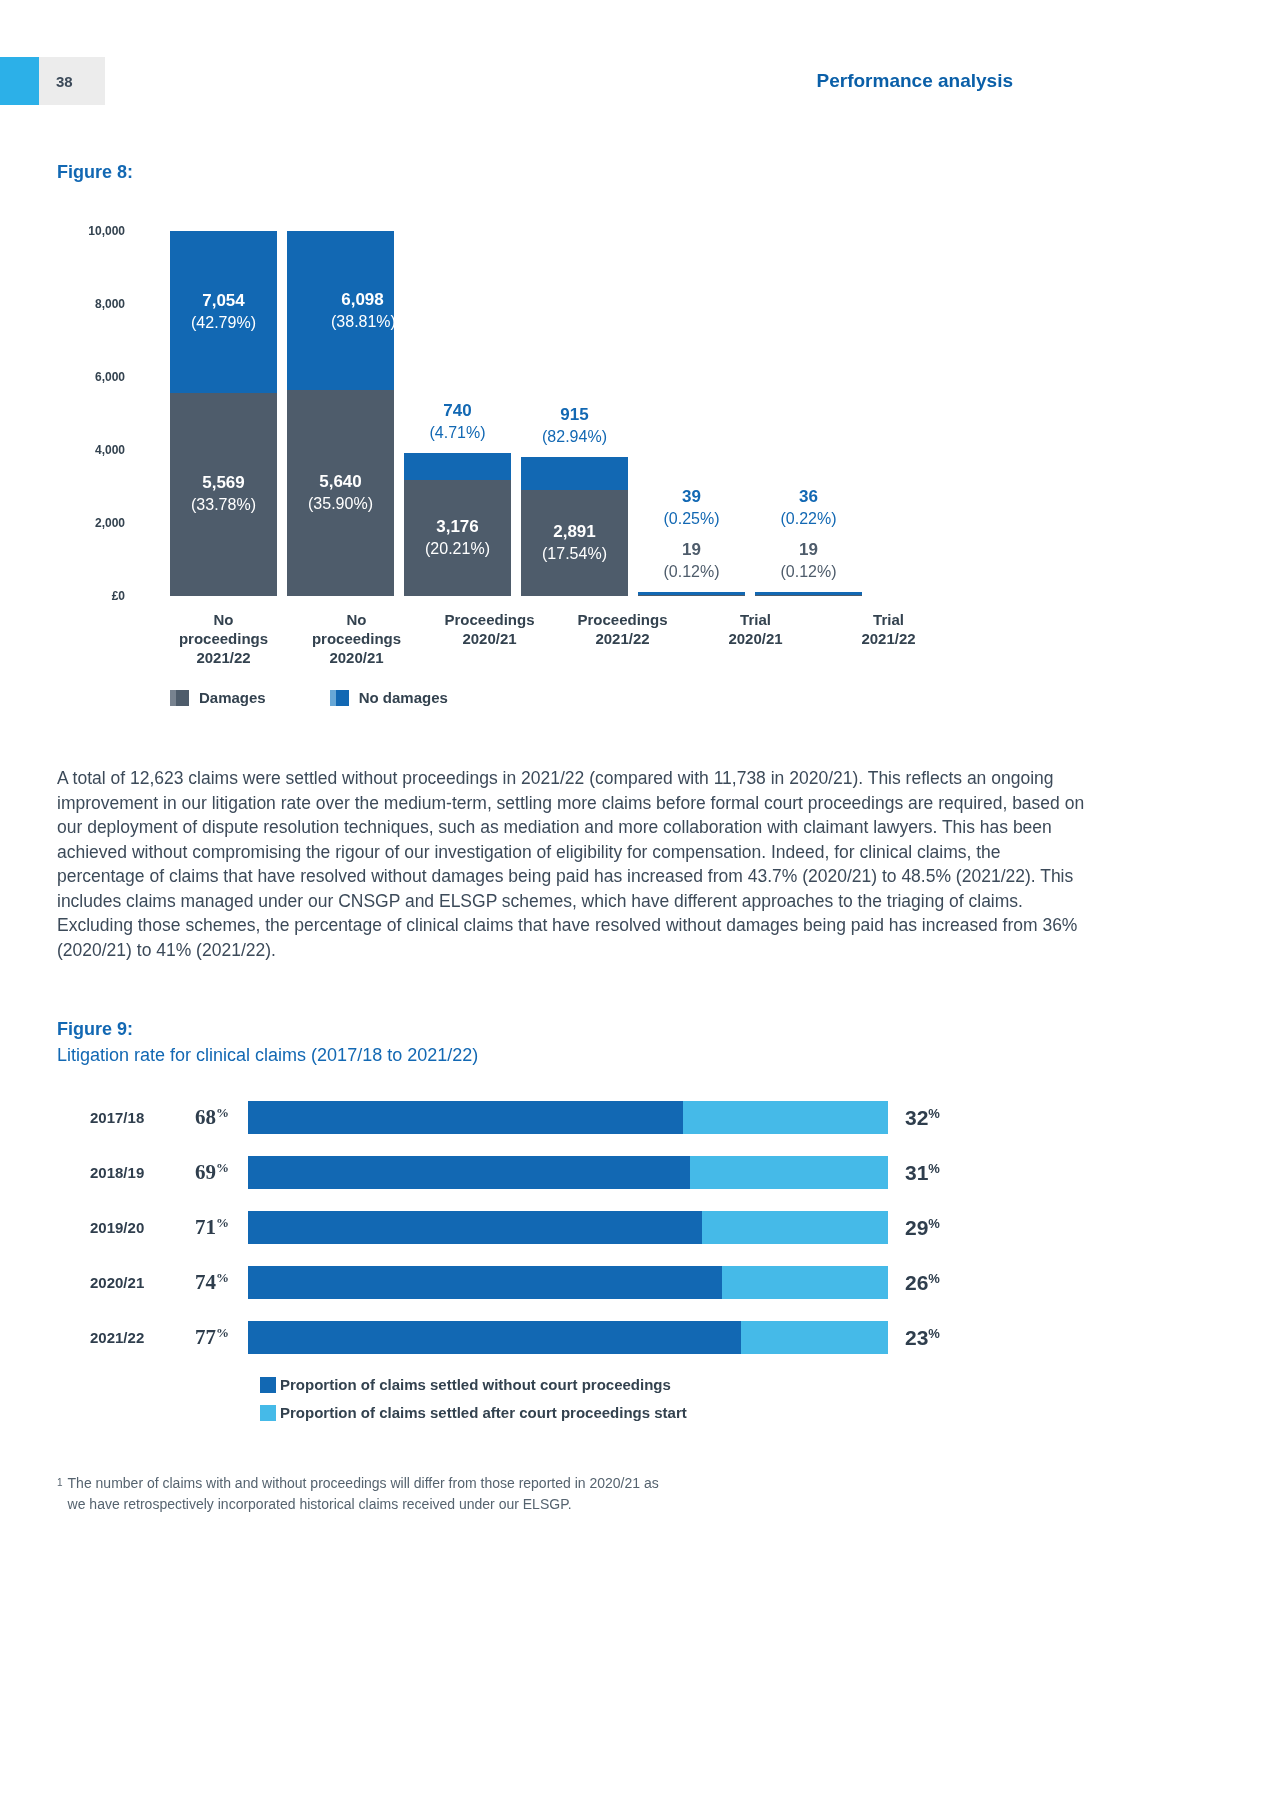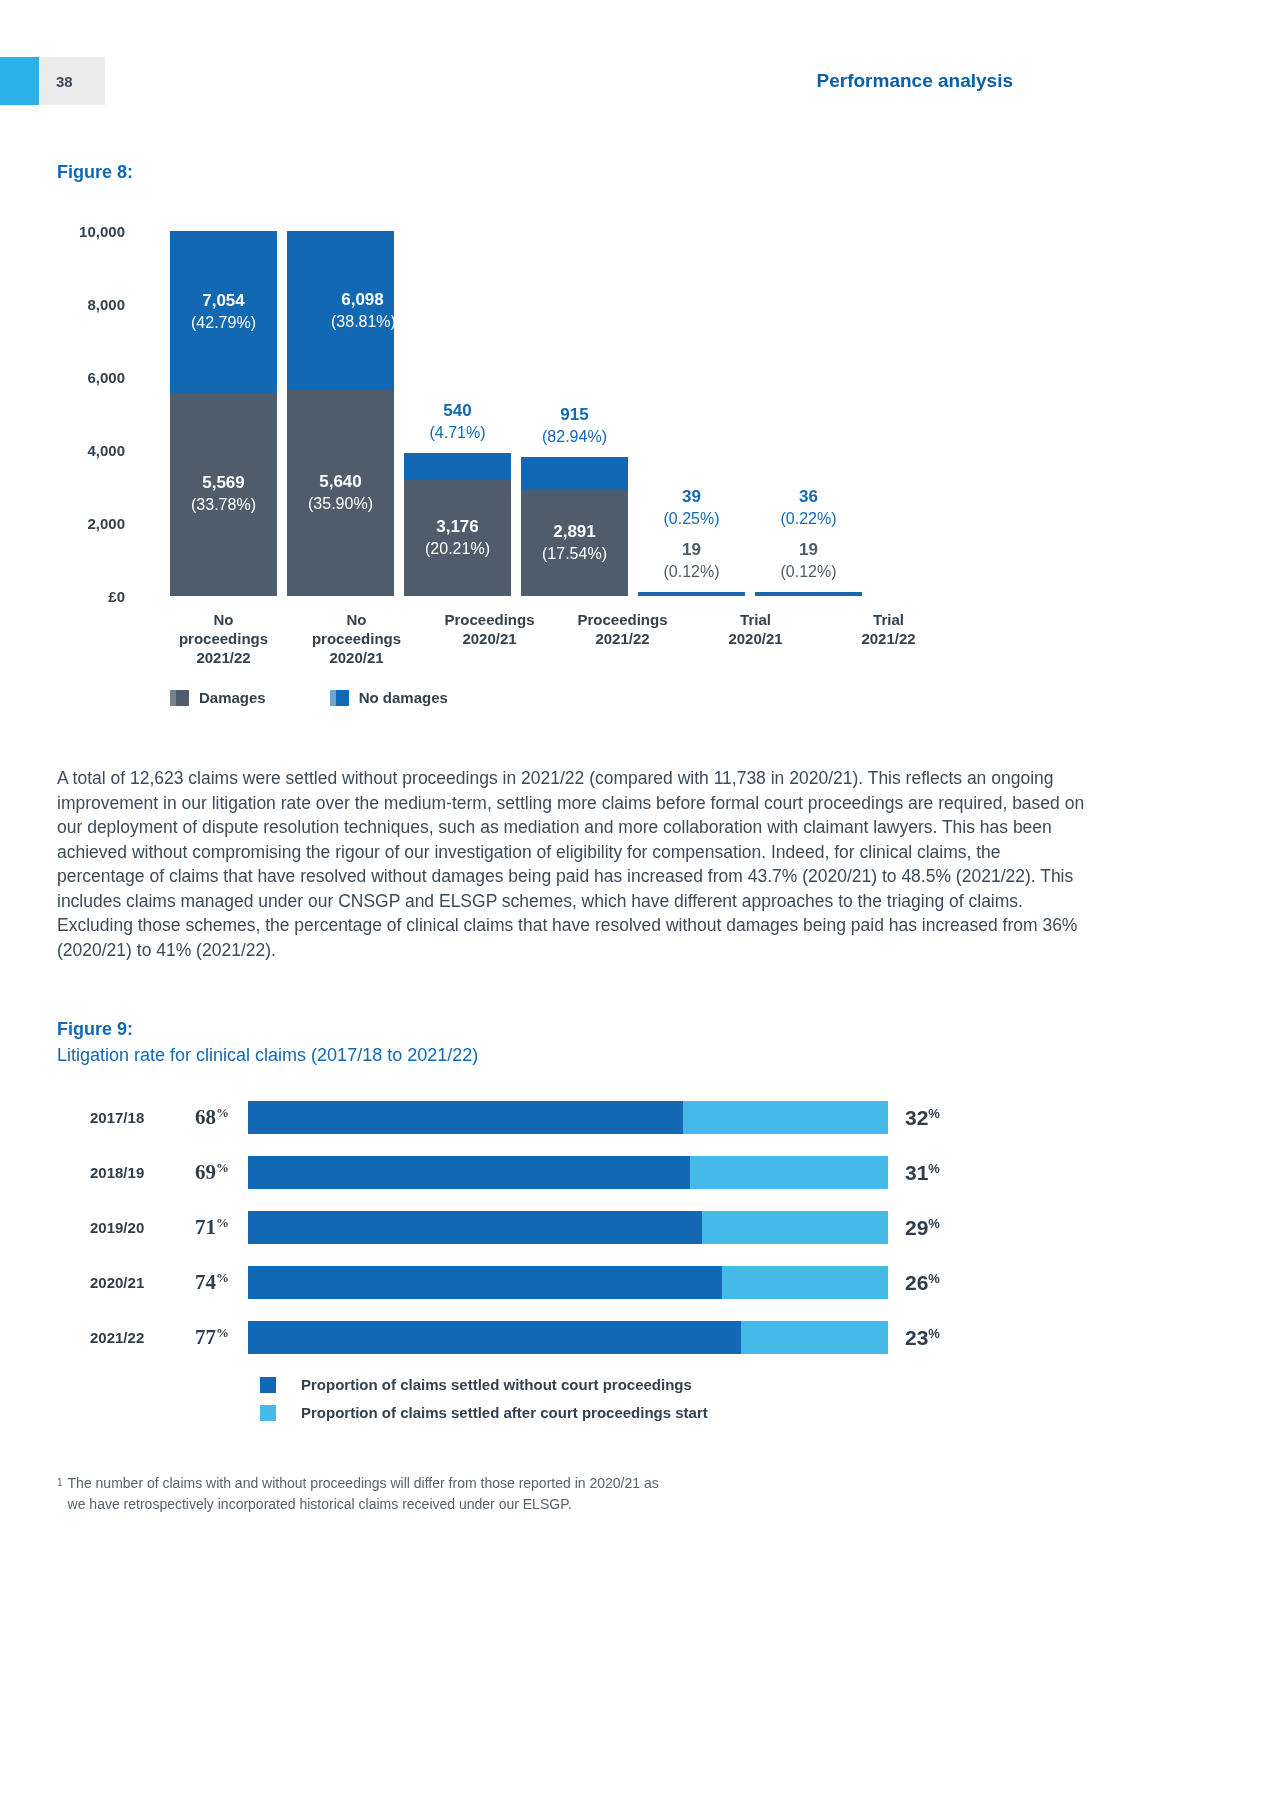--- a/index.html
+++ b/index.html
@@ -19,21 +19,21 @@
   
   .fig-head { margin-top:54px; }
   .fig-label { color:#1268b3; font-size:18px; font-weight:700; line-height:26px; }
   .fig-caption { color:#1268b3; font-size:18px; line-height:27px; }
   .fig-caption sup { font-size:11px; }
 
   
   .f8-chart { margin-top:46px; }
   .f8-plot { display:flex; height:365px; }
   .f8-yaxis { width:68px; position:relative; height:100%; }
-  .f8-yaxis span { position:absolute; right:0; transform:translateY(-50%); font-size:15px; font-weight:700; color:#33424f; }
+  .f8-yaxis span { position:absolute; right:0; transform:translateY(-50%); font-size:12px; font-weight:700; color:#33424f; }
   .f8-bars { display:flex; gap:10px; margin-left:45px; align-items:flex-start; height:100%; }
   .f8-col { width:107px; height:100%; display:flex; flex-direction:column; justify-content:flex-end; align-items:center; }
   .seg { width:100%; display:flex; flex-direction:column; justify-content:center; }
   .seg-nodamages { background:#1268b3; }
   .seg-damages { background:#4e5c6b; }
   .seg-label { text-align:center; font-size:16px; line-height:22px; color:#ffffff; }
   .f8-above { text-align:center; font-size:16px; line-height:22px; margin-bottom:9px; }
   .f8-above.blue { color:#1268b3; }
   .f8-above.dark { color:#4e5c6b; }
   .val { font-weight:700; font-size:17px; }
@@ -52,21 +52,21 @@
   .f9-chart { margin-top:32px; }
   .f9-row { display:flex; align-items:center; margin-bottom:22px; height:33px; }
   .f9-year { margin-left:33px; width:105px; font-size:15px; font-weight:700; color:#2f3e4d; }
   .f9-leftpct { width:53px; font-size:21px; font-weight:700; color:#2f3e4d; white-space:nowrap;font-family:Liberation Serif, serif; }
   .f9-bar { width:640px; height:33px; display:flex; }
   .f9-seg-a { background:#1268b3; height:100%; }
   .f9-seg-b { background:#45bae8; height:100%; }
   .f9-rightpct { margin-left:17px; font-size:21px; font-weight:700; color:#2f3e4d; white-space:nowrap; }
   .pct-sign { font-size:13px; vertical-align:7px; font-weight:700; }
   .f9-legend { margin-left:191px; margin-top:12px; }
-  .f9-legend .legend-item { margin-bottom:11px; gap:25px;padding-left:12px; }
+  .f9-legend .legend-item { margin-bottom:11px; gap:4px;padding-left:12px; }
   .f9-swatch-a { width:16px; height:16px; background:#1268b3; flex:0 0 auto; }
   .f9-swatch-b { width:16px; height:16px; background:#45bae8; flex:0 0 auto; }
 
   
   .footnote { margin-top:52px; display:flex; font-size:14px; line-height:21px; color:#55636f; }
   .footnote-marker { font-size:10px; vertical-align:top; margin-right:5px; position:relative; top:-1px; }
   .footnote-text { width:610px; }
 </style>
 </head>
 <body>
@@ -120,21 +120,21 @@
           <div class="seg seg-damages" style="height: 205.86px;">
             <div class="seg-label">
               <span class="val">5,640</span><br>
               <span>(35.90%)</span>
             </div>
           </div>
         </div>
 
         <div class="f8-col">
           <div class="f8-above blue">
-            <span class="val">540</span><br>
+            <span class="val">740</span><br>
             <span>(4.71%)</span>
           </div>
           <div class="seg seg-nodamages" style="height: 27.01px;"></div>
           <div class="seg seg-damages" style="height: 115.924px;">
             <div class="seg-label">
               <span class="val">3,176</span><br>
               <span>(20.21%)</span>
             </div>
           </div>
         </div>

